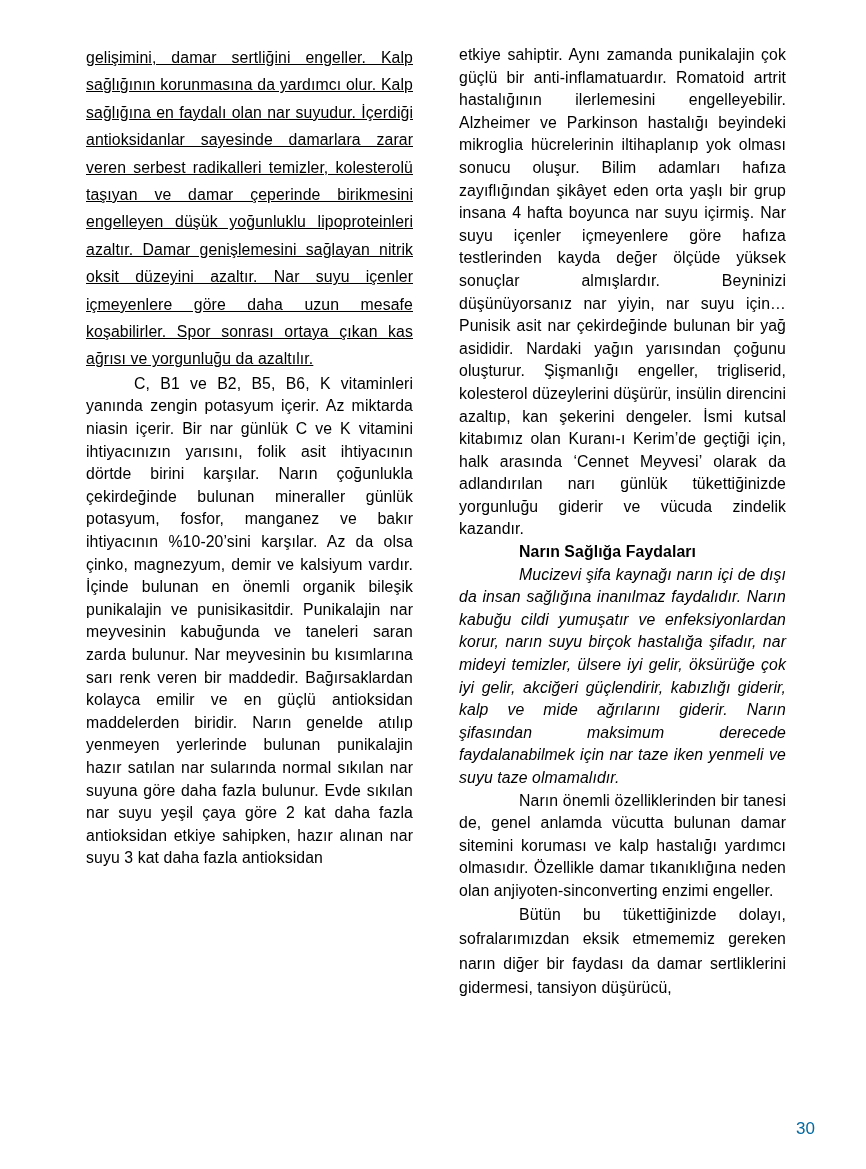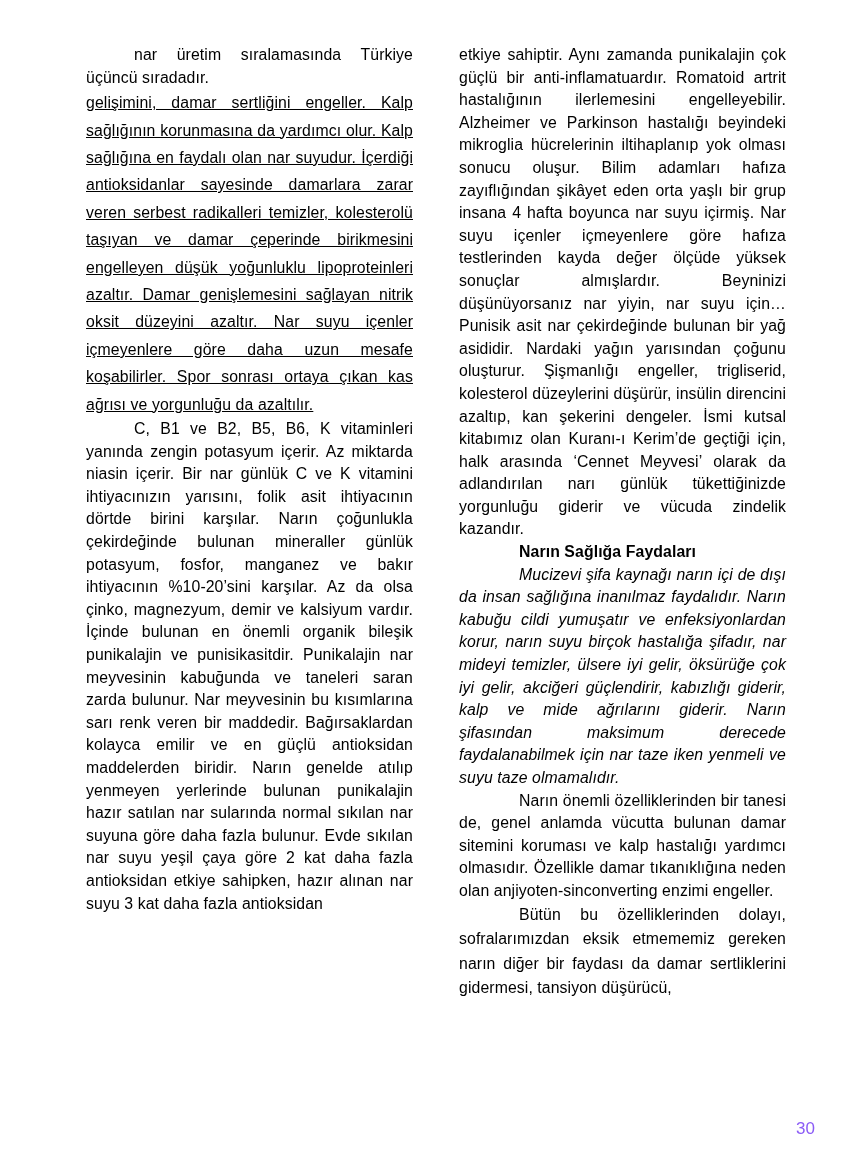--- a/index.html
+++ b/index.html
@@ -45,39 +45,38 @@
     font-weight: bold;
     line-height: 22.6px;
   }
   .lastpara { line-height: 24.5px; }
   .page-number {
     position: absolute;
     top: 1118px;
     right: 51px;
     font-size: 17px;
     line-height: 22px;
-    color: #8b5cf6;
+    color: #0369a1;
   }
 </style>
 </head>
 <body>
 
 <div class="page">
   <div class="columns">
 
     <div class="col">
-      <p class="tight ind mb24">nar üretim sıralamasında Türkiye üçüncü sıradadır.</p>
       <p class="loose mb13">gelişimini, damar sertliğini engeller. Kalp sağlığının korunmasına da yardımcı olur. Kalp sağlığına en faydalı olan nar suyudur. İçerdiği antioksidanlar sayesinde damarlara zarar veren serbest radikalleri temizler, kolesterolü taşıyan ve damar çeperinde birikmesini engelleyen düşük yoğunluklu lipoproteinleri azaltır. Damar genişlemesini sağlayan nitrik oksit düzeyini azaltır. Nar suyu içenler içmeyenlere göre daha uzun mesafe koşabilirler. Spor sonrası ortaya çıkan kas ağrısı ve yorgunluğu da azaltılır.</p>
       <p class="tight ind">C, B1 ve B2, B5, B6,  K vitaminleri yanında zengin potasyum içerir. Az miktarda niasin içerir. Bir nar günlük C ve K vitamini ihtiyacınızın yarısını, folik asit ihtiyacının dörtde birini karşılar. Narın çoğunlukla çekirdeğinde bulunan mineraller günlük potasyum, fosfor, manganez ve bakır ihtiyacının %10-20’sini karşılar. Az da olsa çinko, magnezyum, demir ve kalsiyum vardır. İçinde bulunan en önemli organik bileşik punikalajin ve punisikasitdir. Punikalajin  nar meyvesinin kabuğunda ve taneleri saran zarda bulunur. Nar meyvesinin bu kısımlarına sarı renk veren bir maddedir. Bağırsaklardan kolayca emilir ve en güçlü antioksidan maddelerden biridir. Narın genelde atılıp yenmeyen yerlerinde bulunan punikalajin hazır satılan nar sularında normal sıkılan nar suyuna göre daha fazla bulunur.  Evde sıkılan nar suyu yeşil çaya göre 2 kat daha fazla antioksidan etkiye sahipken, hazır alınan nar suyu 3 kat daha fazla antioksidan</p>
     </div>
 
     <div class="col">
       <p class="tight mb15">etkiye sahiptir. Aynı zamanda punikalajin çok güçlü bir anti-inflamatuardır. Romatoid artrit hastalığının ilerlemesini engelleyebilir.  Alzheimer ve Parkinson hastalığı beyindeki mikroglia hücrelerinin iltihaplanıp yok olması sonucu oluşur. Bilim adamları hafıza zayıflığından şikâyet eden orta yaşlı bir grup insana 4 hafta boyunca nar suyu içirmiş. Nar suyu içenler içmeyenlere göre hafıza testlerinden kayda değer ölçüde yüksek sonuçlar almışlardır. Beyninizi düşünüyorsanız nar yiyin, nar suyu için…Punisik asit nar çekirdeğinde bulunan bir yağ asididir. Nardaki yağın yarısından çoğunu oluşturur. Şişmanlığı engeller, trigliserid, kolesterol düzeylerini düşürür, insülin direncini azaltıp, kan şekerini dengeler. İsmi kutsal kitabımız olan Kuranı-ı Kerim’de geçtiği için, halk arasında ‘Cennet Meyvesi’ olarak da adlandırılan narı günlük tükettiğinizde yorgunluğu giderir ve vücuda zindelik kazandır.</p>
       <p class="heading ind-lg">Narın Sağlığa Faydaları</p>
       <p class="tight ind-lg mb19">Mucizevi şifa kaynağı narın içi de dışı da insan sağlığına inanılmaz faydalıdır. Narın kabuğu cildi yumuşatır ve enfeksiyonlardan korur, narın suyu birçok hastalığa şifadır, nar mideyi temizler, ülsere iyi gelir, öksürüğe çok iyi gelir, akciğeri güçlendirir, kabızlığı giderir, kalp ve mide ağrılarını giderir. Narın şifasından maksimum derecede faydalanabilmek için nar taze iken yenmeli ve suyu taze olmamalıdır.</p>
       <p class="tight ind-lg">Narın önemli özelliklerinden bir tanesi de, genel anlamda vücutta bulunan damar sitemini koruması ve kalp hastalığı yardımcı olmasıdır. Özellikle damar tıkanıklığına neden olan anjiyoten-sinconverting enzimi engeller.</p>
-      <p class="lastpara ind-lg">Bütün bu özelliklerinden dolayı, sofralarımızdan eksik etmememiz gereken narın diğer bir faydası da damar sertliklerini gidermesi, tansiyon düşürücü,</p>
+      <p class="lastpara ind-lg">Bütün bu tükettiğinizde dolayı, sofralarımızdan eksik etmememiz gereken narın diğer bir faydası da damar sertliklerini gidermesi, tansiyon düşürücü,</p>
     </div>
 
   </div>
 
   <div class="page-number">30</div>
 </div>
 
 </body></html>

